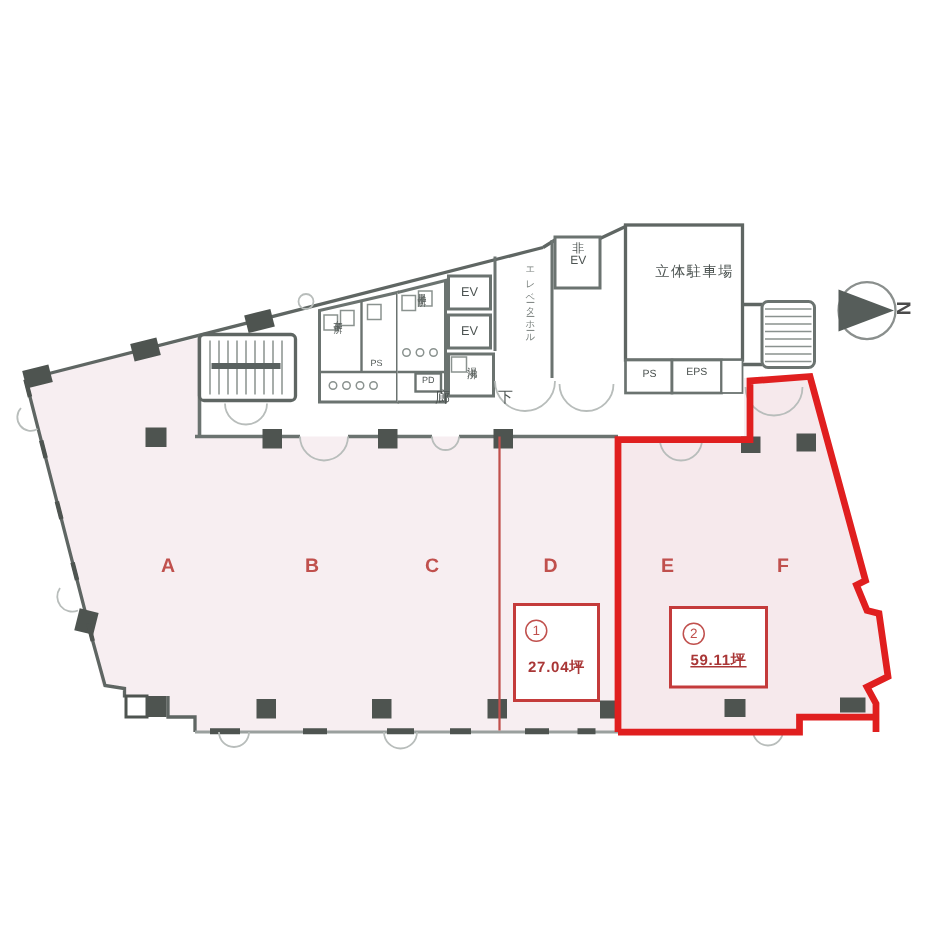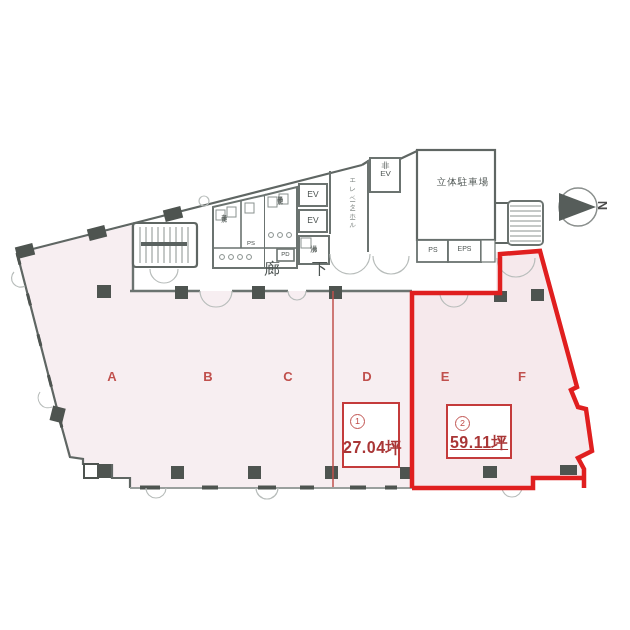--- a/index.html
+++ b/index.html
@@ -16,21 +16,21 @@
   .vtext{
     writing-mode:vertical-rl;text-orientation:upright;
     letter-spacing:1px;color:#5a615e;
   }
   .areabox-num{
     display:inline-flex;align-items:center;justify-content:center;
     width:13px;height:13px;border:1.3px solid #c0504d;border-radius:50%;
     font-size:9px;color:#c0504d;background:transparent;
   }
   .areatext{
-    position:absolute;text-align:center;font-size:16px;font-weight:bold;
+    position:absolute;text-align:center;font-size:10px;font-weight:bold;
     color:#a93636;white-space:nowrap;letter-spacing:0.5px;
   }
   .pre{white-space:pre-line;}
   .north-n{
     position:absolute;left:598px;top:198px;font-size:13px;font-weight:bold;
     color:#4a4a4a;transform:rotate(90deg);
   }
 </style>
 </head>
 <body>
@@ -198,17 +198,17 @@
   <div class="lbl" style="left:299px;top:216px;width:28px;text-align:center;font-size:8.5px;">EV</div>
   <div class="lbl pre" style="left:372px;top:162px;width:27px;text-align:center;font-size:8px;">非
 EV</div>
   <div class="lbl" style="left:419px;top:246px;width:28px;text-align:center;font-size:7px;">PS</div>
   <div class="lbl" style="left:449px;top:245px;width:31px;text-align:center;font-size:7px;">EPS</div>
   <div class="lbl" style="left:243px;top:240px;width:16px;text-align:center;font-size:6px;">PS</div>
   <div class="lbl" style="left:278px;top:251px;width:15px;text-align:center;font-size:6px;">PD</div>
   <div class="lbl vtext" style="left:310px;top:239px;height:24px;font-size:7px;">湯沸</div>
   <div class="lbl vtext" style="left:221px;top:209px;height:36px;font-size:6px;">女子便所</div>
   <div class="lbl vtext" style="left:277px;top:191px;height:36px;font-size:6px;">男子便所</div>
-  <div class="lbl" style="left:264px;top:261px;font-size:16px;letter-spacing:32px;">廊下</div>
+  <div class="lbl" style="left:290px;top:261px;font-size:10px;letter-spacing:32px;">廊下</div>
 
   <div class="north-n">N</div>
 
 </div>
 
 </body></html>

